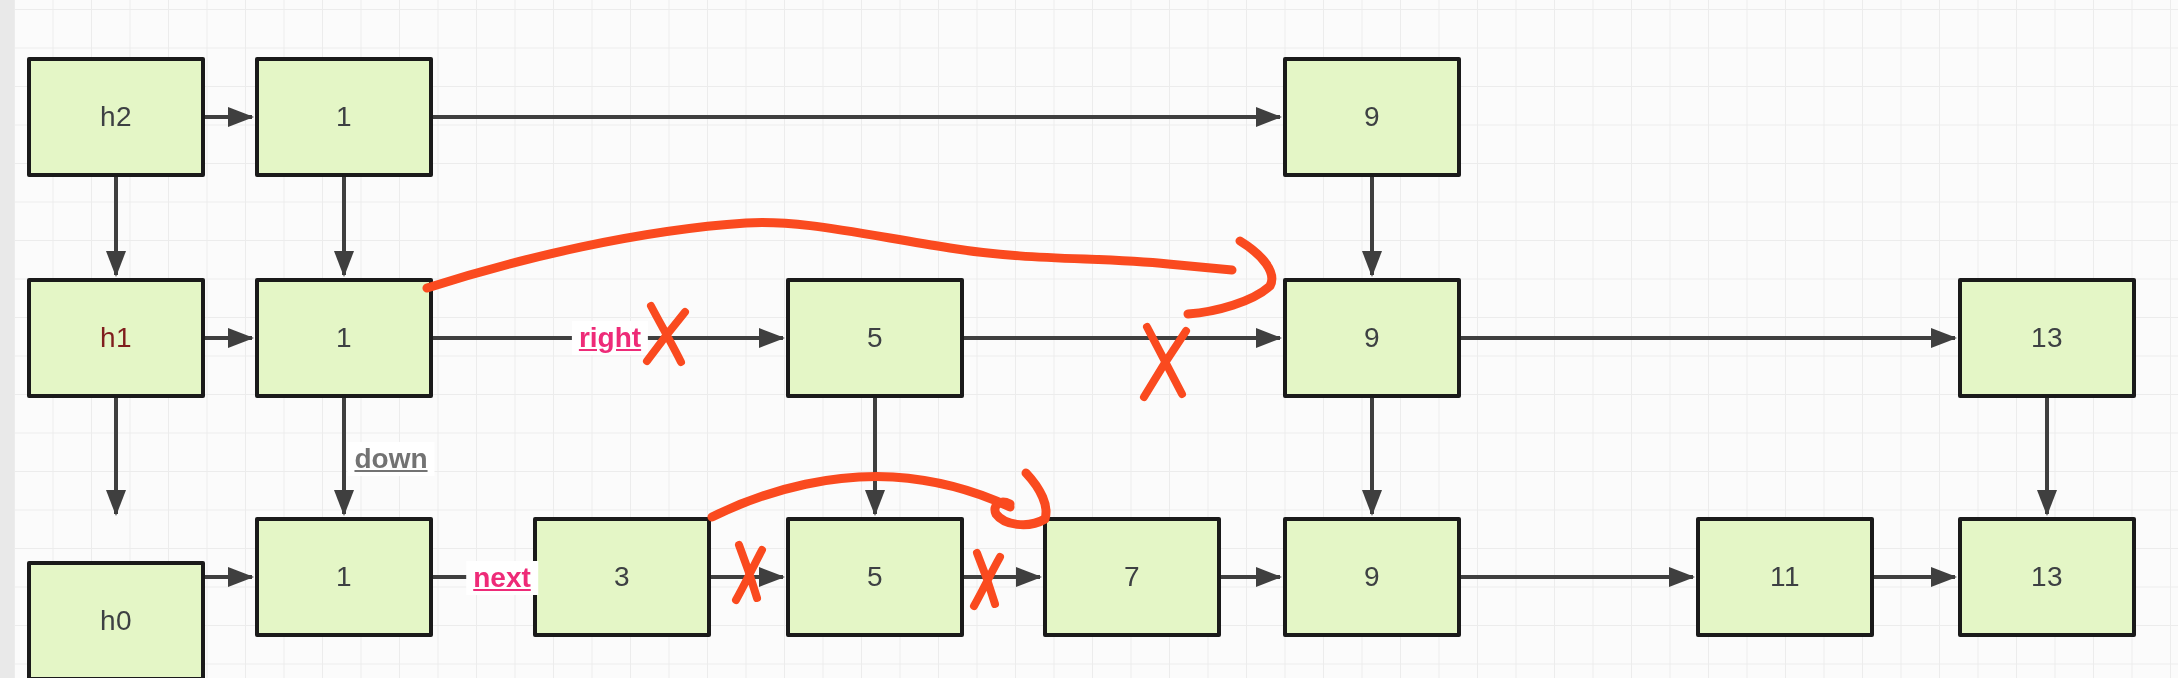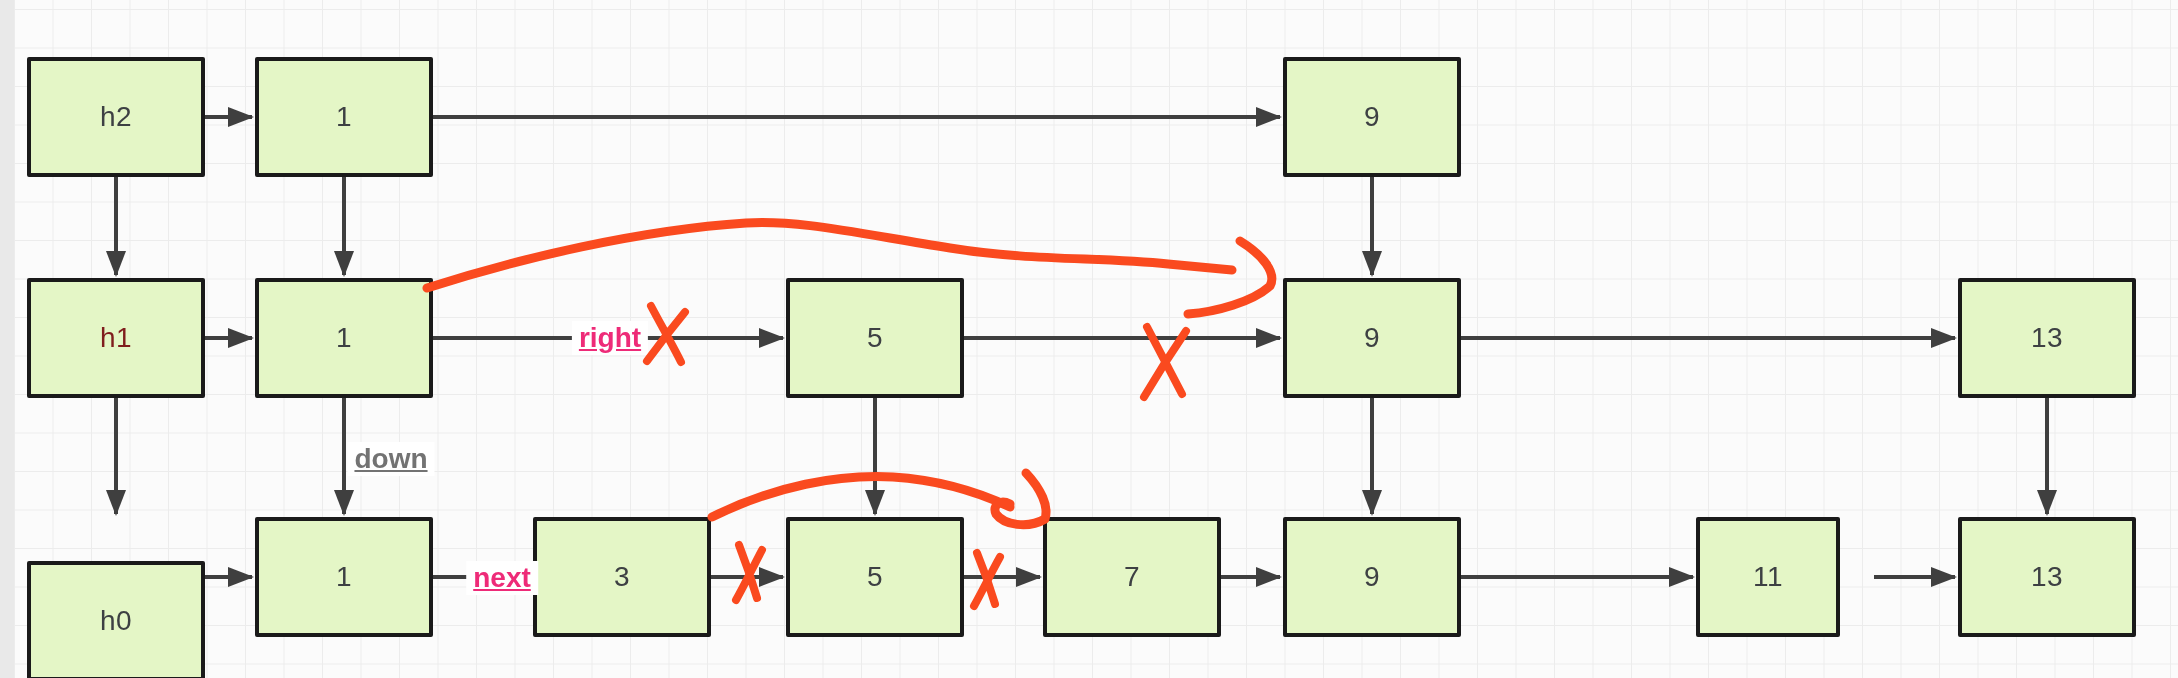--- a/index.html
+++ b/index.html
@@ -110,21 +110,21 @@
       </div>
       <div class="node" style="left: 786px; top: 517px; width: 178px; height: 120px; background: rgb(228, 246, 198); border-color: rgb(26, 26, 26);">
         <span style="color: rgb(61, 64, 67);">5</span>
       </div>
       <div class="node" style="left: 1043px; top: 517px; width: 178px; height: 120px; background: rgb(228, 246, 198); border-color: rgb(26, 26, 26);">
         <span style="color: rgb(61, 64, 67);">7</span>
       </div>
       <div class="node" style="left: 1283px; top: 517px; width: 178px; height: 120px; background: rgb(228, 246, 198); border-color: rgb(26, 26, 26);">
         <span style="color: rgb(61, 64, 67);">9</span>
       </div>
-      <div class="node" style="left: 1696px; top: 517px; width: 144px; height: 120px; background: rgb(228, 246, 198); border-color: rgb(26, 26, 26);">
+      <div class="node" style="left: 1696px; top: 517px; width: 178px; height: 120px; background: rgb(228, 246, 198); border-color: rgb(26, 26, 26);">
         <span style="color: rgb(61, 64, 67);">11</span>
       </div>
       <div class="node" style="left: 1958px; top: 517px; width: 178px; height: 120px; background: rgb(228, 246, 198); border-color: rgb(26, 26, 26);">
         <span style="color: rgb(61, 64, 67);">13</span>
       </div>
     </div>
 
   <div id="labels">
       <span class="pink-label" style="left: 610px; top: 338px; color: rgb(238, 43, 120);">right</span>
       <span class="pink-label" style="left: 347px; top: 459px; color: #737373; margin-left: 44px;">down</span>

